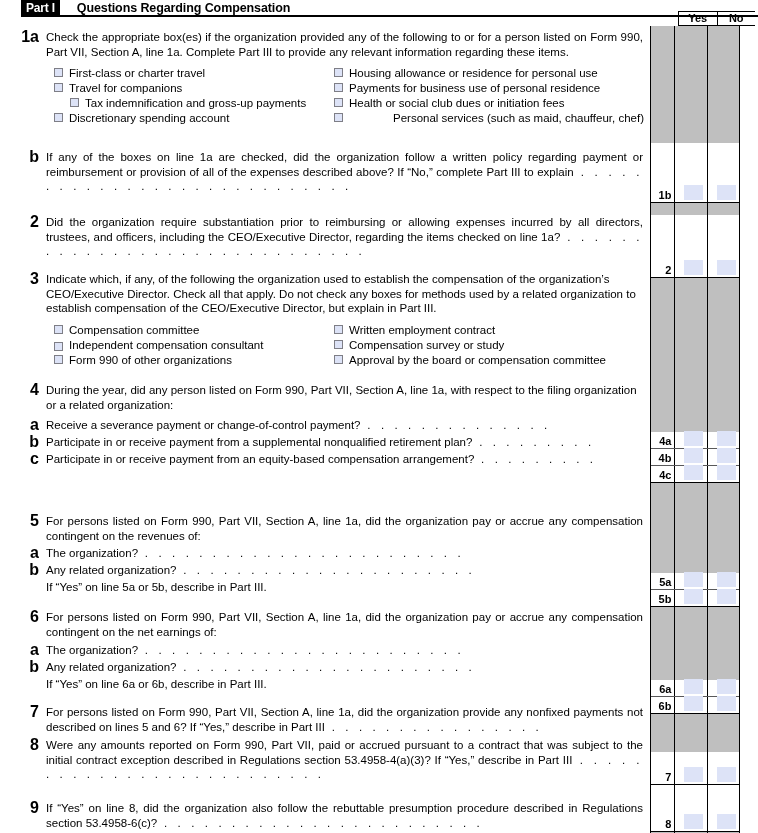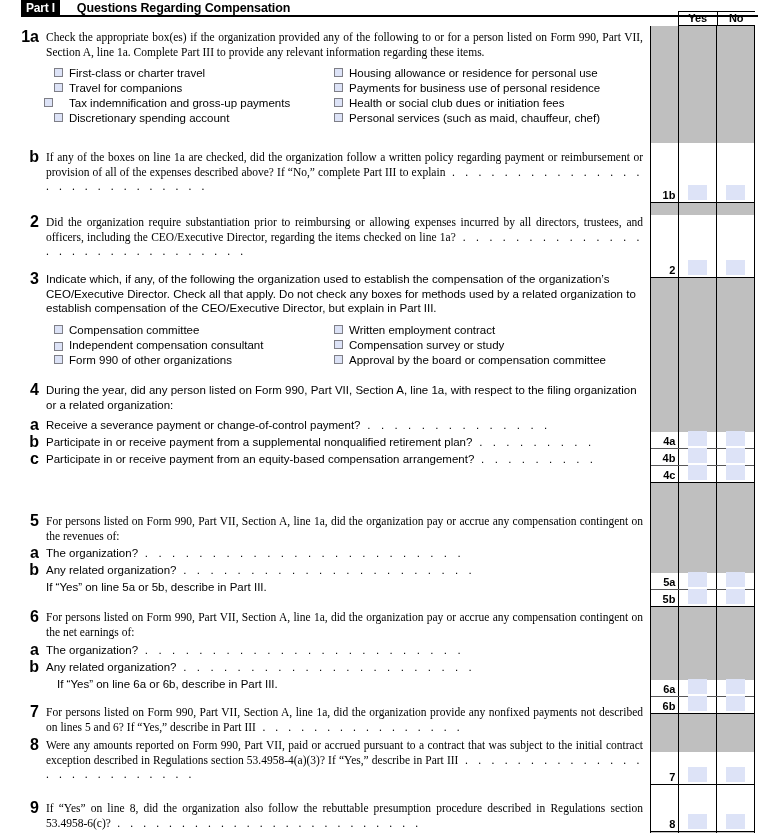--- a/index.html
+++ b/index.html
@@ -70,21 +70,21 @@
     font-weight: bold;
     font-size: 11px;
     line-height: 13px;
     border-left: 1px solid #000;
   }
   .yn-head div:first-child { border-left: 1.5px solid #000; }
 
   .ans-body {
     position: absolute;
     left: 0px; top: 15px;
-    width: 105px;
+    width: 90px;
     height: 807px;
     border-left: 1.5px solid #000;
     border-right: 1.5px solid #000;
   }
   .ans-row {
     position: relative;
     width: 100%;
     display: flex;
   }
   .ans-row .num {
@@ -128,21 +128,21 @@
     width: 26px;
     flex: 0 0 26px;
     text-align: right;
     padding-right: 7px;
     line-height: 14.5px;
   }
   .q .body {
     font-size: 11.5px;
     line-height: 14.6px;
   }
-  .just { text-align: justify; text-align-last: left; font-family: Liberation Serif, serif; }
+  .just { text-align: justify; text-align-last: left; }
   .bold { font-weight: bold; }
 
   .leader {
     display: inline;
     letter-spacing: 3.6px;
     font-size: 11.5px;
     color: #000;
   }
 
   
@@ -366,42 +366,42 @@
   </div>
 
   <div class="cbrow" style="left:54px; top:66px;">
     <span class="cbox"></span>
     <span class="cbl">First-class or charter travel</span>
   </div>
   <div class="cbrow" style="left:54px; top:81px;">
     <span class="cbox"></span>
     <span class="cbl">Travel for companions</span>
   </div>
-  <div class="cbrow" style="left:44px; top:96px;gap:10px;">
+  <div class="cbrow" style="left:70px; top:96px;">
     <span class="cbox"></span>
     <span class="cbl">Tax indemnification and gross-up payments</span>
   </div>
   <div class="cbrow" style="left:54px; top:111px;">
     <span class="cbox"></span>
     <span class="cbl">Discretionary spending account</span>
   </div>
 
   <div class="cbrow" style="left:334px; top:66px;">
     <span class="cbox"></span>
     <span class="cbl">Housing allowance or residence for personal use</span>
   </div>
   <div class="cbrow" style="left:334px; top:96px;">
     <span class="cbox"></span>
     <span class="cbl">Health or social club dues or initiation fees</span>
   </div>
   <div class="cbrow" style="left:334px; top:81px;">
     <span class="cbox"></span>
     <span class="cbl">Payments for business use of personal residence</span>
   </div>
-  <div class="cbrow" style="left:334px; top:111px;">
+  <div class="cbrow" style="left:334px; top:111px;gap:44px;">
     <span class="cbox"></span>
     <span class="cbl">Personal services (such as maid, chauffeur, chef)</span>
   </div>
 
   <div class="q" style="left:20px; top:150px; width:625px;">
     <div class="lbl">b</div>
     <div class="body just" style="width:597px">
       <span>If any of the boxes on line 1a are checked, did the organization follow a written policy regarding payment or reimbursement or provision of all of the expenses described above? If “No,” complete Part III to explain</span><span class="leader"> . . . . . . . . . . . . . . . . . . . . . . . . . . . .</span>
     </div>
   </div>
@@ -501,21 +501,21 @@
     <div class="body" style="width:597px">
       <span>The organization?</span><span class="leader"> . . . . . . . . . . . . . . . . . . . . . . . .</span>
     </div>
   </div>
   <div class="q" style="left:20px; top:660px; width:625px;">
     <div class="lbl">b</div>
     <div class="body" style="width:597px">
       <span>Any related organization?</span><span class="leader"> . . . . . . . . . . . . . . . . . . . . . .</span>
     </div>
   </div>
-  <div class="q" style="left:20px; top:677px; width:625px;gap:11px;">
+  <div class="q" style="left:20px; top:677px; width:625px;">
     <div class="lbl"></div>
     <div class="body" style="width:597px">If “Yes” on line 6a or 6b, describe in Part III.</div>
   </div>
 
   <div class="q" style="left:20px; top:705px; width:625px;">
     <div class="lbl">7</div>
     <div class="body just" style="width:597px">
       <span>For persons listed on Form 990, Part VII, Section A, line 1a, did the organization provide any nonfixed payments not described on lines 5 and 6? If “Yes,” describe in Part III</span><span class="leader"> . . . . . . . . . . . . . . . .</span>
     </div>
   </div>

